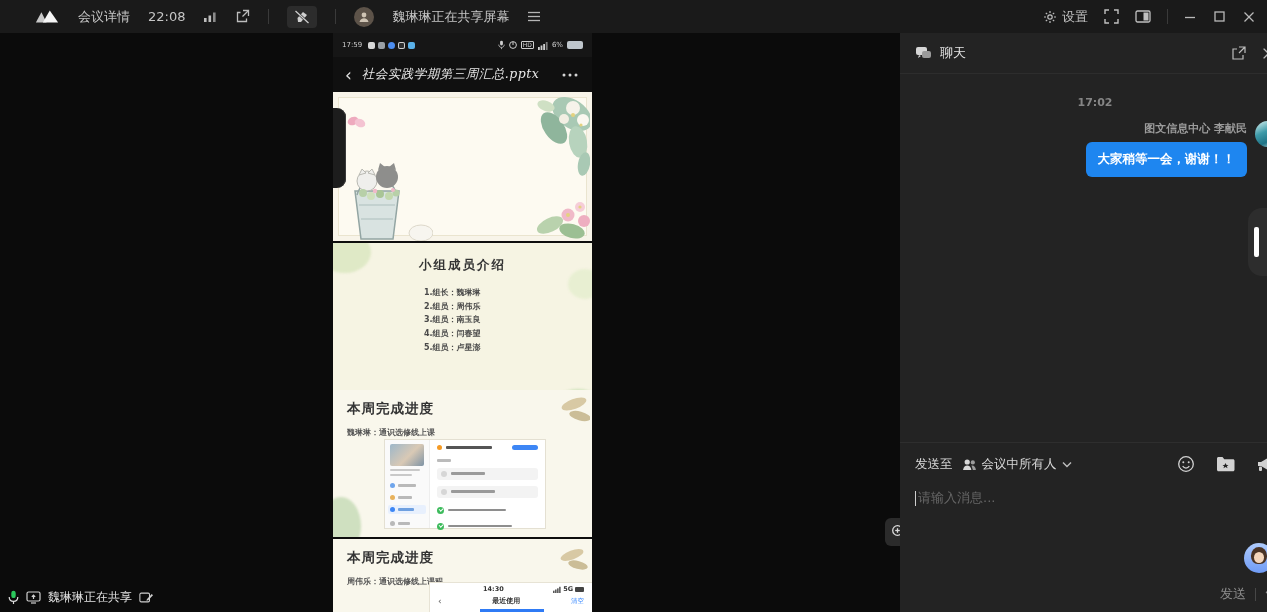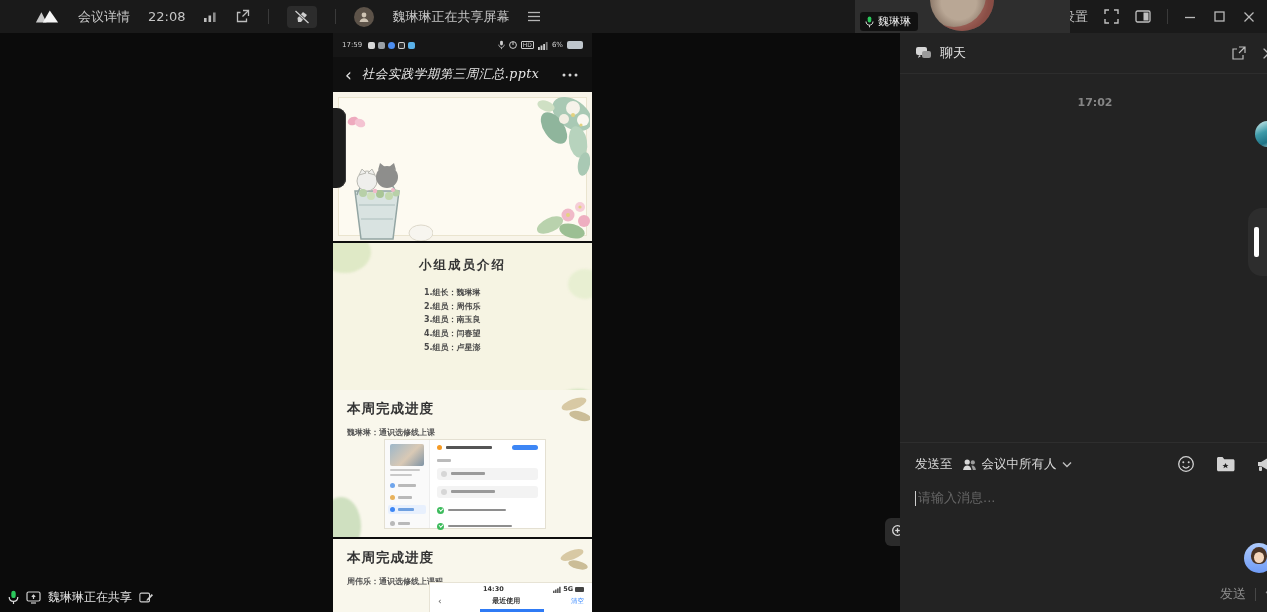--- a/index.html
+++ b/index.html
@@ -239,31 +239,20 @@
         <span>
           <svg width="12" height="12" viewBox="0 0 12 12" stroke="#b9b9b9" stroke-width="1.3">
               <line x1="1.5" y1="1.5" x2="10.5" y2="10.5"></line>
               <line x1="10.5" y1="1.5" x2="1.5" y2="10.5"></line>
             </svg>
         </span>
       </span>
     </div>
   </header>
 
-  <div class="vthumb">
-    <div class="face"></div>
-    <div class="name-tag">
-      <svg width="9" height="12" viewBox="0 0 9 12">
-          <rect x="2.7" y="0.5" width="3.6" height="6" rx="1.8" fill="#2bc85c"></rect>
-          <path d="M1 5.5c0 2.4 1.7 3.6 3.5 3.6S8 7.9 8 5.5" fill="none" stroke="#dcdcdc" stroke-width="1"></path>
-          <line x1="4.5" y1="9.3" x2="4.5" y2="11.3" stroke="#dcdcdc" stroke-width="1"></line>
-        </svg>
-      <span>魏琳琳</span>
-    </div>
-  </div>
 
   <div class="phone">
 
     <div class="p-status">
       <span>17:59</span>
       <span class="apps">
         <i style="background:#d8d8d8"></i>
         <i style="background:#9aa0a6"></i>
         <i style="background:#4c8df0;border-radius:50%"></i>
         <i style="background:#2f2f2f;box-shadow:inset 0 0 0 1px #cfcfcf"></i>
@@ -495,20 +484,24 @@
         <svg width="13" height="13" viewBox="0 0 12 12" stroke="#bdbdbd" stroke-width="1.3">
             <line x1="1.5" y1="1.5" x2="10.5" y2="10.5"></line>
             <line x1="10.5" y1="1.5" x2="1.5" y2="10.5"></line>
           </svg>
       </span>
     </div>
 
     <div class="chat-msgs">
       <div class="msg-time">17:02</div>
       <div class="msg-row">
+        <div class="msg-body">
+          <div class="msg-sender">图文信息中心 李献民</div>
+          <div class="msg-bubble">大家稍等一会，谢谢！！</div>
+        </div>
         <div class="msg-avatar"></div>
       </div>
     </div>
 
     <div class="chat-bottom">
       <div class="sendto-row">
         <span>发送至</span>
         <span class="sendto-sel">
           <svg width="15" height="13" viewBox="0 0 15 13">
               <circle cx="5.2" cy="4" r="2.6" fill="#d8d8d8"></circle>

